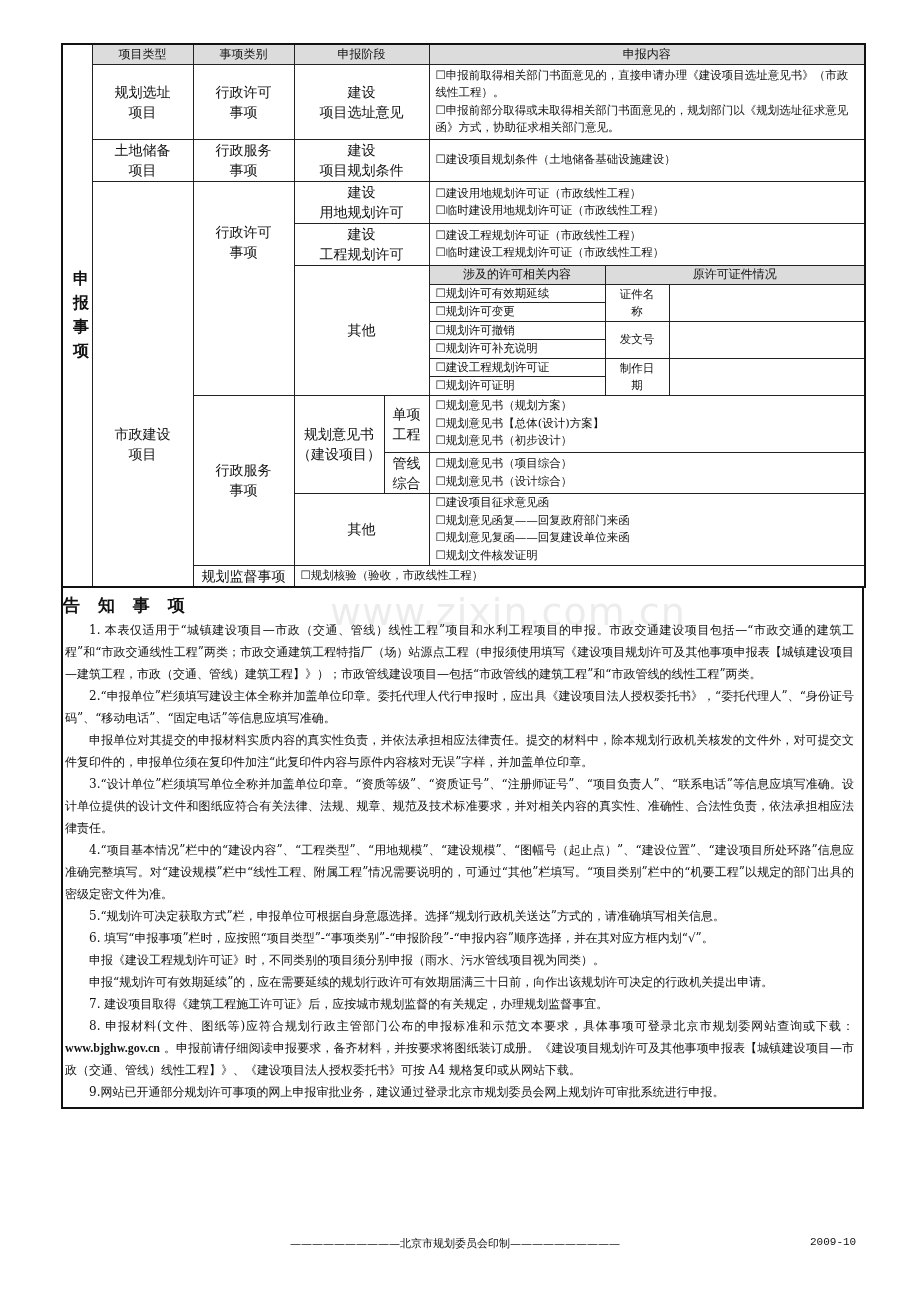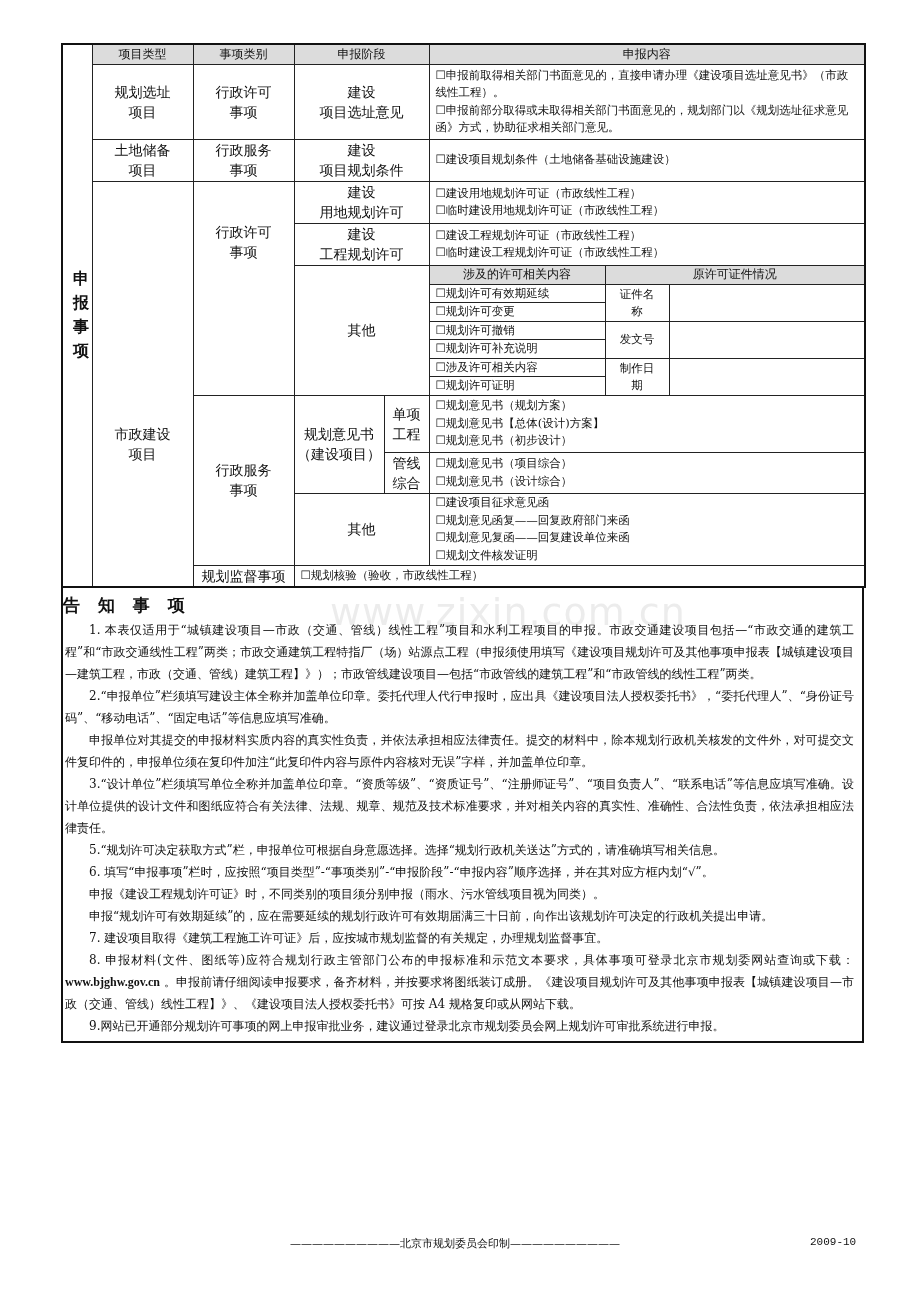--- a/index.html
+++ b/index.html
@@ -135,21 +135,21 @@
     </tr>
     <tr style="height:18px">
       <td class="left">☐规划许可撤销</td>
       <td rowspan="2" class="small">发文号</td>
       <td rowspan="2"></td>
     </tr>
     <tr style="height:18px">
       <td class="left">☐规划许可补充说明</td>
     </tr>
     <tr style="height:18px">
-      <td class="left">☐涉及许可相关内容</td>
+      <td class="left">☐建设工程规划许可证</td>
       <td rowspan="2" class="small">制作日期</td>
       <td rowspan="2"></td>
     </tr>
     <tr style="height:18px">
       <td class="left">☐规划许可证明</td>
     </tr>
 
     <tr style="height:54px">
       <td rowspan="3" class="big">
             <span class="block">行政服务</span>
@@ -194,20 +194,21 @@
     </tr>
   </tbody>
     </table>
 
   <div class="notice">
     <h2>告 知 事 项</h2>
     <p>1. 本表仅适用于“城镇建设项目—市政（交通、管线）线性工程”项目和水利工程项目的申报。市政交通建设项目包括—“市政交通的建筑工程”和“市政交通线性工程”两类；市政交通建筑工程特指厂（场）站源点工程（申报须使用填写《建设项目规划许可及其他事项申报表【城镇建设项目—建筑工程，市政（交通、管线）建筑工程】》）；市政管线建设项目—包括“市政管线的建筑工程”和“市政管线的线性工程”两类。</p>
     <p>2.“申报单位”栏须填写建设主体全称并加盖单位印章。委托代理人代行申报时，应出具《建设项目法人授权委托书》，“委托代理人”、“身份证号码”、“移动电话”、“固定电话”等信息应填写准确。</p>
     <p>申报单位对其提交的申报材料实质内容的真实性负责，并依法承担相应法律责任。提交的材料中，除本规划行政机关核发的文件外，对可提交文件复印件的，申报单位须在复印件加注“此复印件内容与原件内容核对无误”字样，并加盖单位印章。</p>
     <p>3.“设计单位”栏须填写单位全称并加盖单位印章。“资质等级”、“资质证号”、“注册师证号”、“项目负责人”、“联系电话”等信息应填写准确。设计单位提供的设计文件和图纸应符合有关法律、法规、规章、规范及技术标准要求，并对相关内容的真实性、准确性、合法性负责，依法承担相应法律责任。</p>
+    <p>4.“项目基本情况”栏中的“建设内容”、“工程类型”、“用地规模”、“建设规模”、“图幅号（起止点）”、“建设位置”、“建设项目所处环路”信息应准确完整填写。对“建设规模”栏中“线性工程、附属工程”情况需要说明的，可通过“其他”栏填写。“项目类别”栏中的“机要工程”以规定的部门出具的密级定密文件为准。</p>
     <p>5.“规划许可决定获取方式”栏，申报单位可根据自身意愿选择。选择“规划行政机关送达”方式的，请准确填写相关信息。</p>
     <p>6. 填写“申报事项”栏时，应按照“项目类型”-“事项类别”-“申报阶段”-“申报内容”顺序选择，并在其对应方框内划“√”。</p>
     <p>申报《建设工程规划许可证》时，不同类别的项目须分别申报（雨水、污水管线项目视为同类）。</p>
     <p>申报“规划许可有效期延续”的，应在需要延续的规划行政许可有效期届满三十日前，向作出该规划许可决定的行政机关提出申请。</p>
     <p>7. 建设项目取得《建筑工程施工许可证》后，应按城市规划监督的有关规定，办理规划监督事宜。</p>
     <p><span>8. 申报材料(文件、图纸等)应符合规划行政主管部门公布的申报标准和示范文本要求，具体事项可登录北京市规划委网站查询或下载：</span><b class="url">www.bjghw.gov.cn</b><span> 。申报前请仔细阅读申报要求，备齐材料，并按要求将图纸装订成册。《建设项目规划许可及其他事项申报表【城镇建设项目—市政（交通、管线）线性工程】》、《建设项目法人授权委托书》可按 A4 规格复印或从网站下载。</span></p>
     <p>9.网站已开通部分规划许可事项的网上申报审批业务，建议通过登录北京市规划委员会网上规划许可审批系统进行申报。</p>
   </div>
 </div>
 

